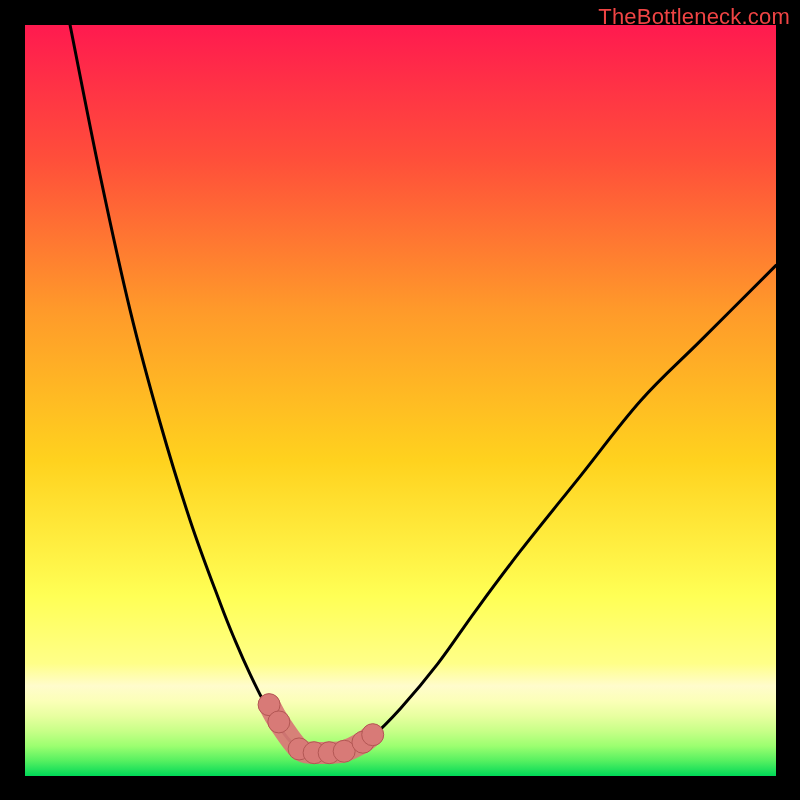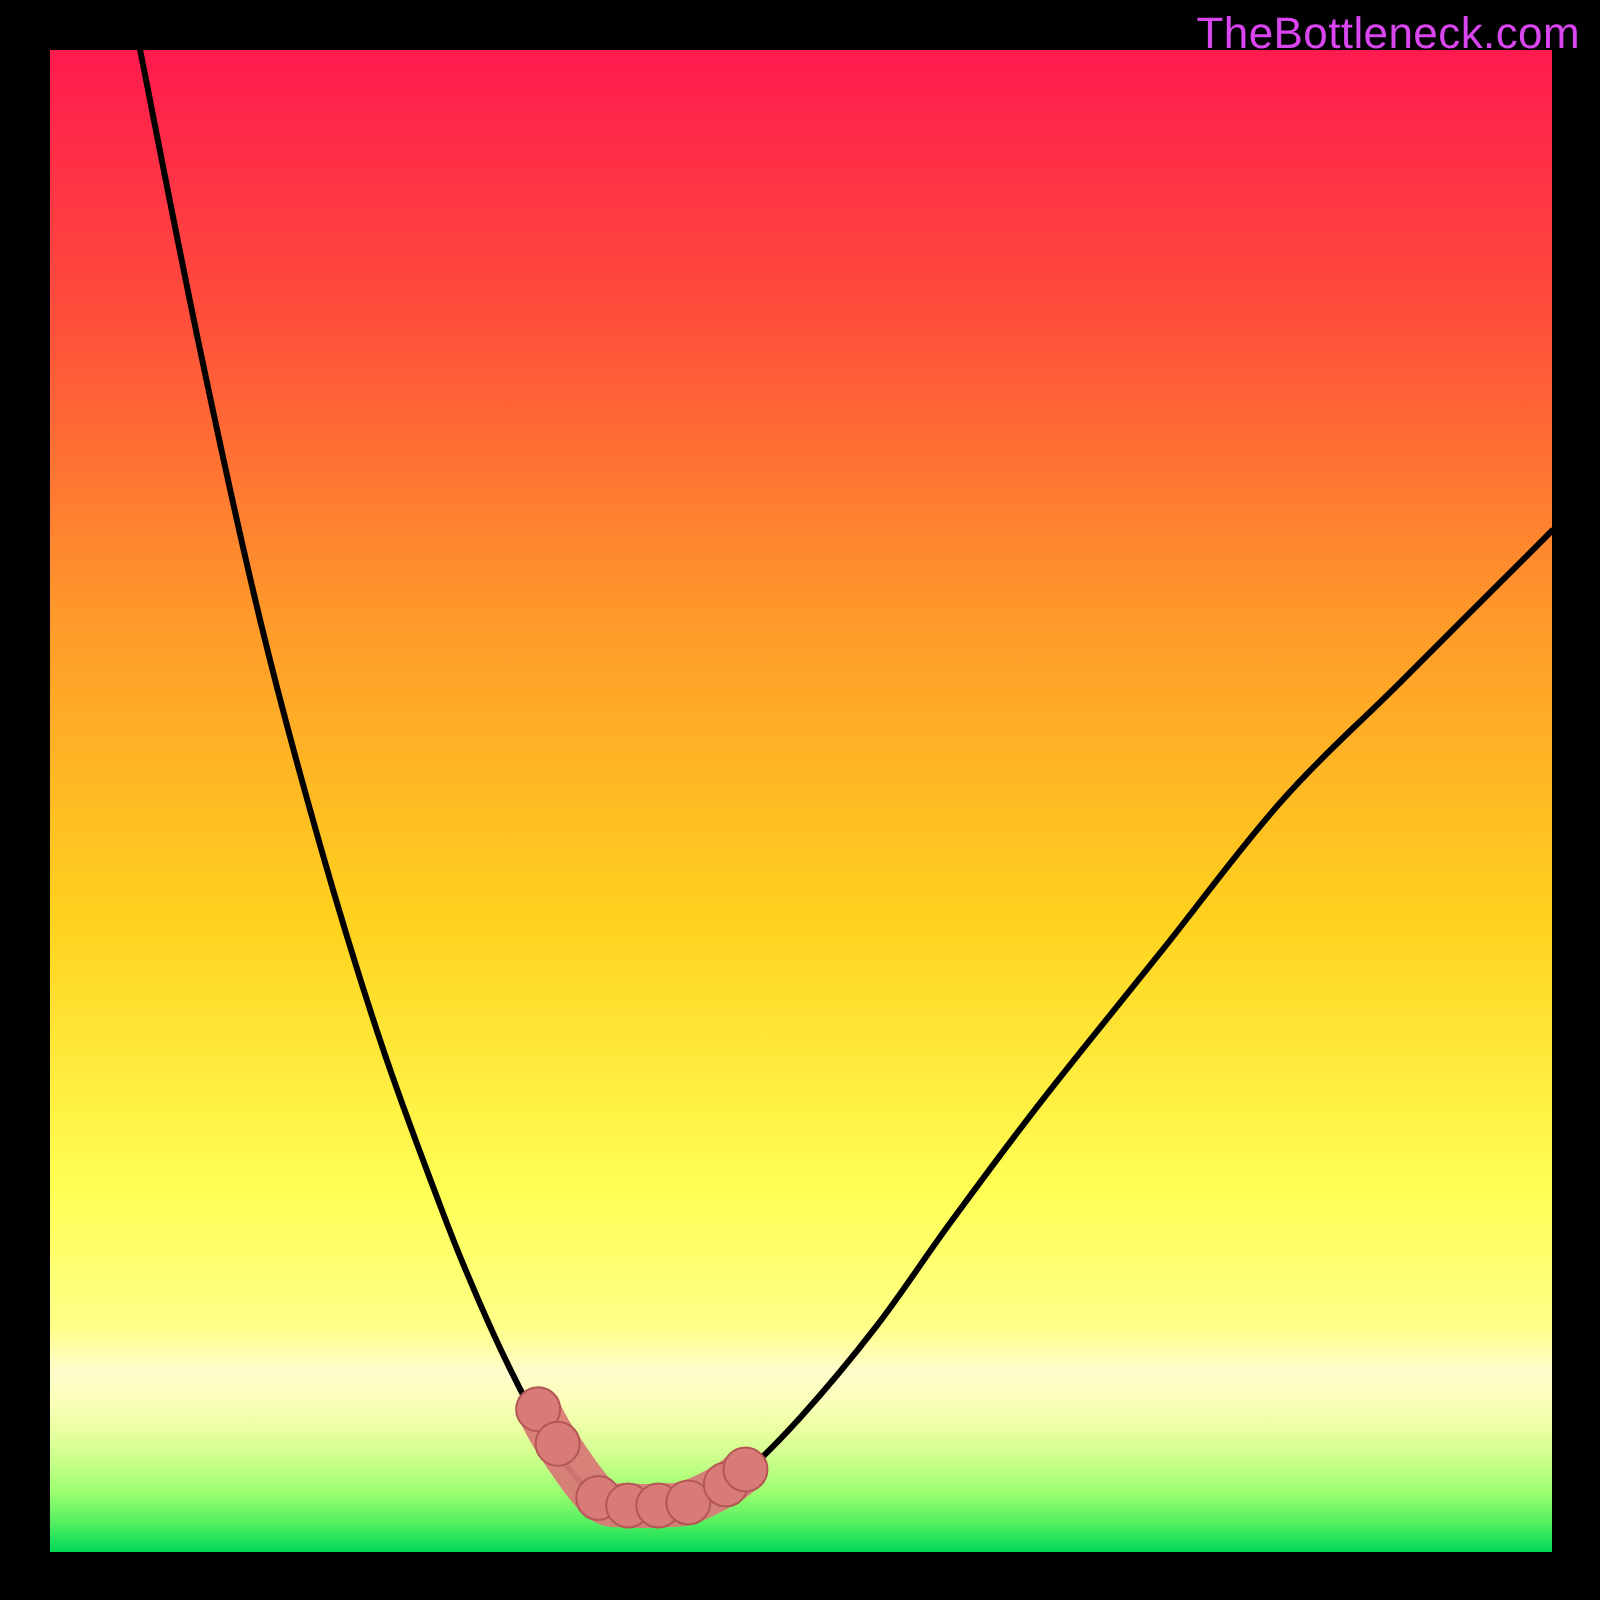--- a/index.html
+++ b/index.html
@@ -28,21 +28,21 @@
   .curves {
     position: absolute;
     left: 0; top: 0; width: 100%; height: 100%;
   }
   .watermark {
     position: absolute;
     top: 4px;
     right: 10px;
     font-family: Arial, Helvetica, sans-serif;
     font-size: 22px;
-    color: #d946ef;
+    color: #ef4444;
     letter-spacing: 0.2px;
   }
 </style>
 </head>
 <body>
 
 <div class="stage">
 
   <div class="watermark">TheBottleneck.com</div>
 

